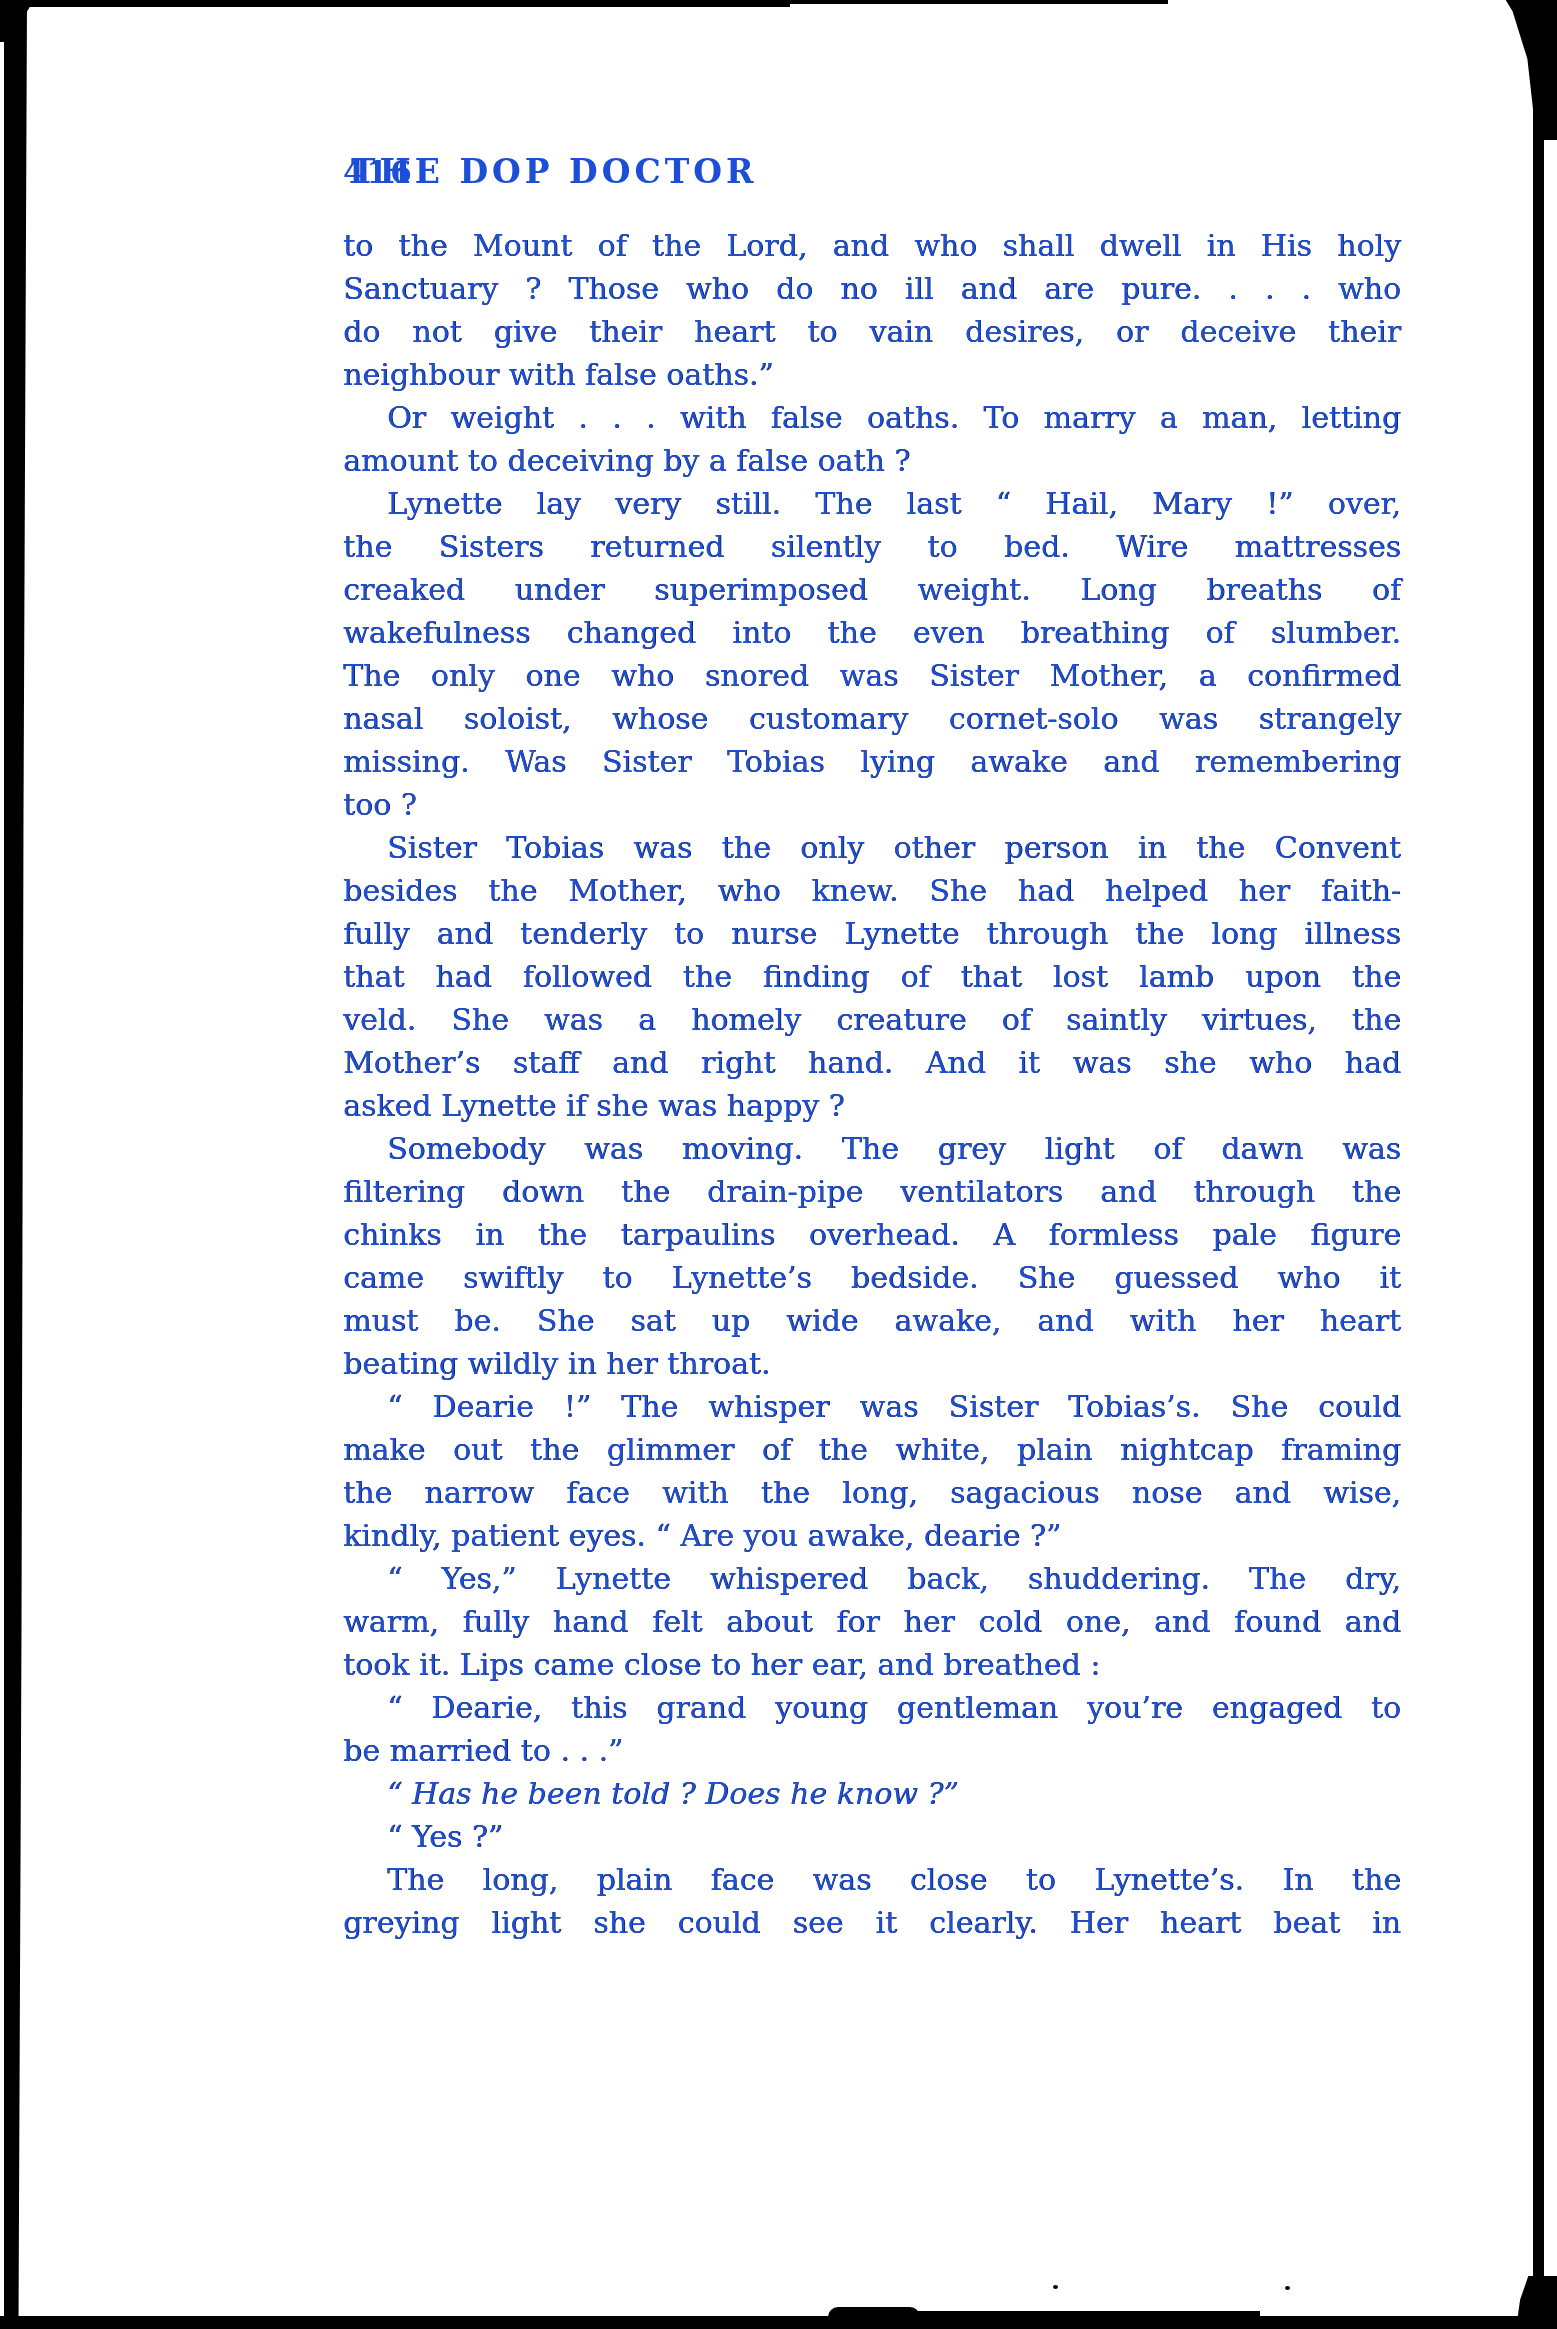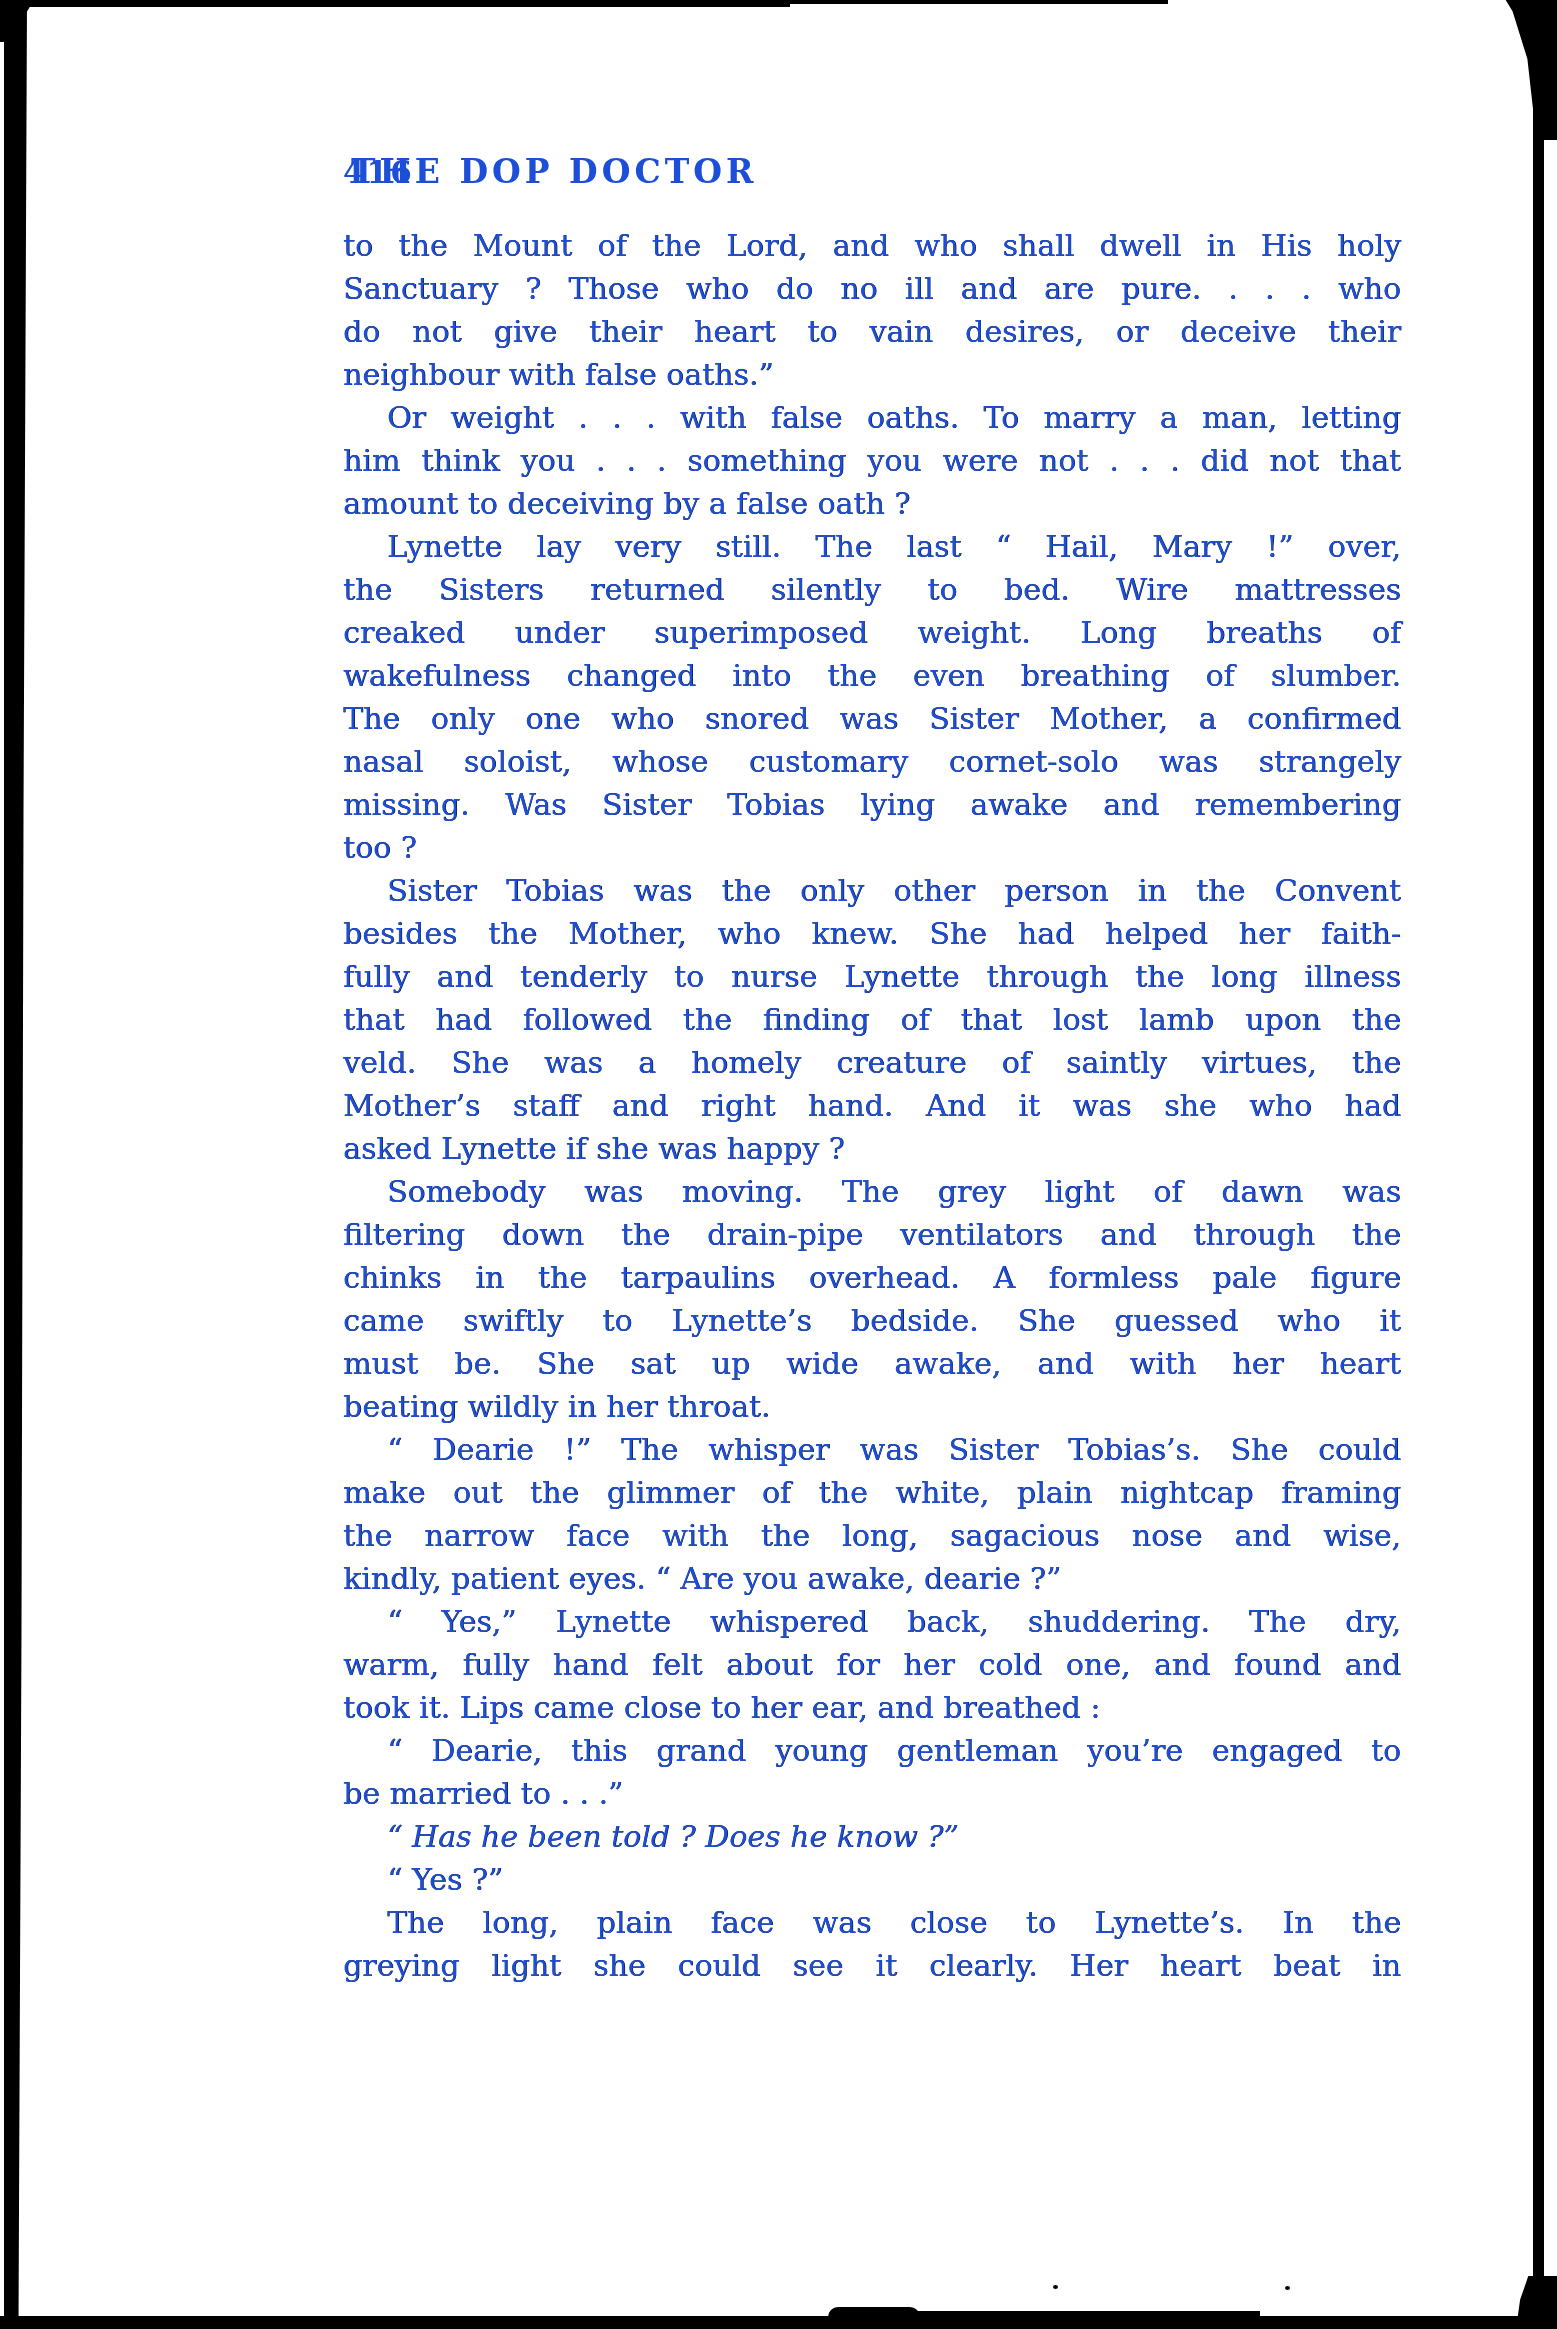--- a/index.html
+++ b/index.html
@@ -102,21 +102,20 @@
     <span id="page-number">416</span>
     <span id="running-title">THE DOP DOCTOR</span>
   </div>
 
   <div id="text-block">
       <div class="line">to the Mount of the Lord, and who shall dwell in His holy</div>
       <div class="line">Sanctuary ?  Those who do no ill and are pure. . . . who</div>
       <div class="line">do not give their heart to vain desires, or deceive their</div>
       <div class="line last">neighbour with false oaths.”</div>
       <div class="line indent">Or weight . . . with false oaths.  To marry a man, letting</div>
-      <div class="line">him think you . . . something you were not . . . did not that</div>
       <div class="line last">amount to deceiving by a false oath ?</div>
       <div class="line indent">Lynette lay very still.  The last “ Hail, Mary !” over,</div>
       <div class="line">the Sisters returned silently to bed.  Wire mattresses</div>
       <div class="line">creaked under superimposed weight.  Long breaths of</div>
       <div class="line">wakefulness changed into the even breathing of slumber.</div>
       <div class="line">The only one who snored was Sister Mother, a confirmed</div>
       <div class="line">nasal soloist, whose customary cornet-solo was strangely</div>
       <div class="line">missing.  Was Sister Tobias lying awake and remembering</div>
       <div class="line last">too ?</div>
       <div class="line indent">Sister Tobias was the only other person in the Convent</div>

